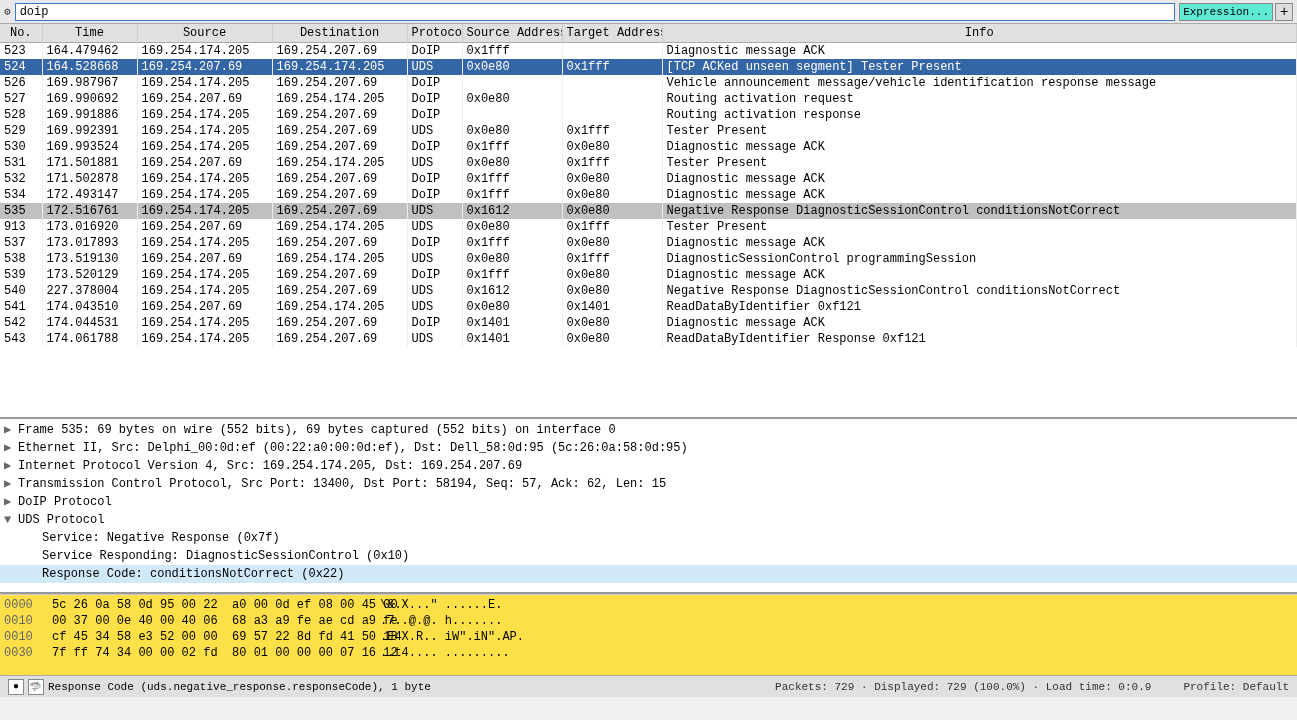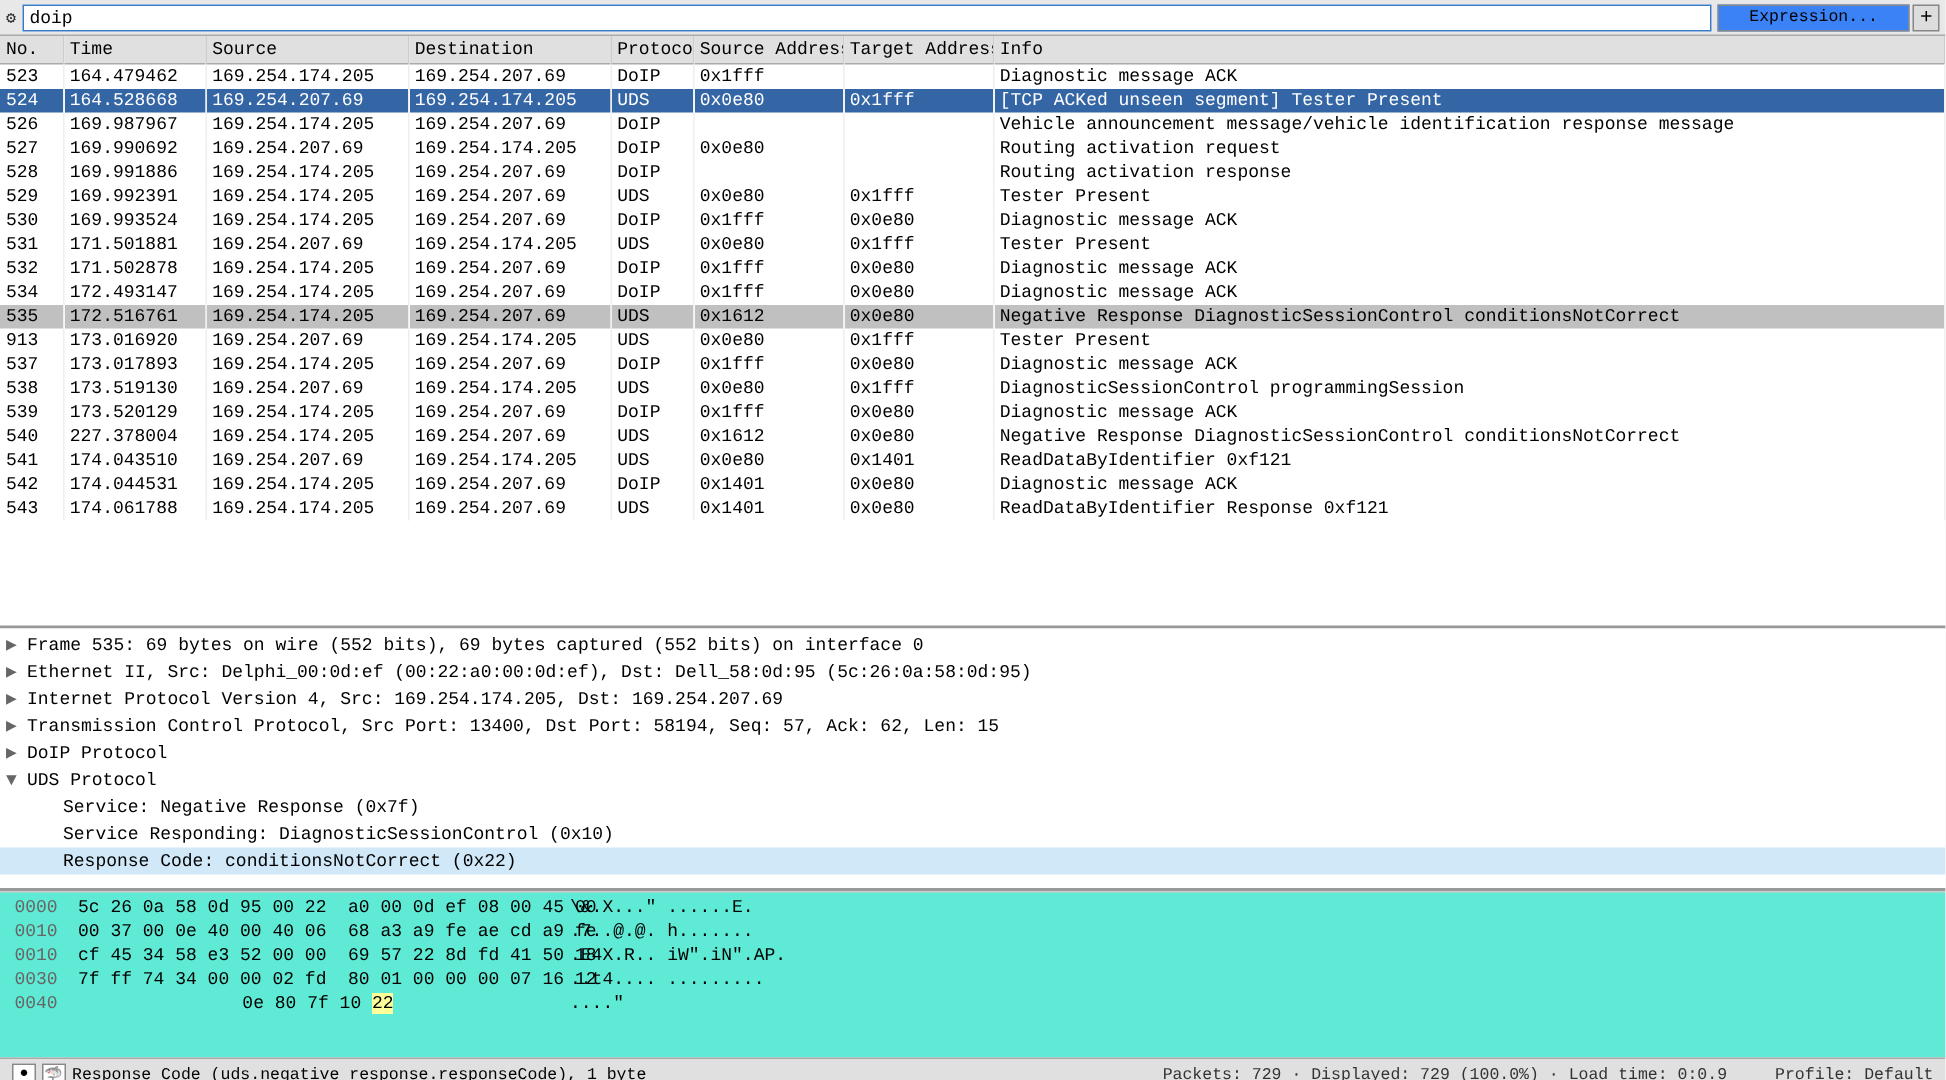--- a/index.html
+++ b/index.html
@@ -65,21 +65,21 @@
       border-collapse: collapse;
       table-layout: fixed;
     }
 
     .packet-table thead tr {
       background: #e0e0e0;
       border-bottom: 1px solid #aaa;
     }
 
     .packet-table th {
-      text-align: left;
+      text-align: center;
       padding: 2px 4px;
       font-weight: normal;
       font-size: 12px;
       border-right: 1px solid #ccc;
       white-space: nowrap;
       overflow: hidden;
       cursor: pointer;
       user-select: none;
     }
 
@@ -133,28 +133,27 @@
       color: #666;
       flex-shrink: 0;
     }
     .detail-text { flex: 1; }
     .detail-sub {
       padding-left: 28px;
     }
 
     
     .hex-pane {
-      height: 111px;
-      background: #5eead4;
+      height: 81px;
+      background: #fde047;
       border-top: 1px solid #ccc;
       overflow-y: auto;
       padding: 2px 4px;
       font-family: 'Courier New', Courier, monospace;
       font-size: 12px;
-      text-align: center;
     }
 
     .hex-line {
       display: flex;
       gap: 8px;
       line-height: 16px;
       white-space: pre;
     }
     .hex-offset { color: #666; width: 40px; }
     .hex-bytes { width: 320px; color: #000; }
@@ -191,21 +190,21 @@
     .packet-pane::-webkit-scrollbar-track { background: #f0f0f0; }
     .packet-pane::-webkit-scrollbar-thumb { background: #bbb; border: 1px solid #999; }
   </style>
 </head>
 <body>
 
 <div class="filter-bar">
   <span class="filter-label">⚙</span>
   <input type="text" style="flex: 1 1 0%; height: 18px; font-size: 12px; font-family: inherit; border: 1px solid rgb(58, 123, 200); padding: 0px 4px; background: white;" value="doip">
   <div class="filter-btns">
-    <button style="height:18px; font-size:11px; font-family:inherit; border:1px solid #888; background:#3b82f6; padding:0 20px; cursor:pointer;">Expression...</button>
+    <button style="height:18px; font-size:11px; font-family:inherit; border:1px solid #888; background:#5eead4; padding:0 3px; cursor:pointer;">Expression...</button>
     <button style="height:18px; width:18px; font-size:14px; font-family:inherit; border:1px solid #888; background:#ddd; cursor:pointer;">+</button>
   </div>
 </div>
 
 <div class="packet-pane">
   <table class="packet-table">
     <colgroup>
       <col class="col-no">
       <col class="col-time">
       <col class="col-src">
@@ -459,21 +458,20 @@
       <span class="expand-icon"></span>
       <span class="detail-text">    Response Code: conditionsNotCorrect (0x22)</span>
     </div>
   </div>
 
 <div class="hex-pane" id="hex-pane">
 <div class="hex-line"><span class="hex-offset">0000</span><span class="hex-bytes">5c 26 0a 58 0d 95 00 22  a0 00 0d ef 08 00 45 00</span><span class="hex-ascii">\&amp;.X..." ......E.</span></div>
     <div class="hex-line"><span class="hex-offset">0010</span><span class="hex-bytes">00 37 00 0e 40 00 40 06  68 a3 a9 fe ae cd a9 fe</span><span class="hex-ascii">.7..@.@. h.......</span></div>
     <div class="hex-line"><span class="hex-offset">0010</span><span class="hex-bytes">cf 45 34 58 e3 52 00 00  69 57 22 8d fd 41 50 18</span><span class="hex-ascii">.E4X.R.. iW".iN".AP.</span></div>
     <div class="hex-line"><span class="hex-offset">0030</span><span class="hex-bytes">7f ff 74 34 00 00 02 fd  80 01 00 00 00 07 16 12</span><span class="hex-ascii">..t4.... .........</span></div>
-    <div class="hex-line"><span class="hex-offset">0040</span><span class="hex-bytes">0e 80 7f 10 <span class="hex-highlight">22</span></span><span class="hex-ascii">...."</span></div>
   </div>
 
 <div class="status-bar">
   <div class="status-left">
     <div class="status-icons">
       <div class="status-icon">●</div>
       <div class="status-icon">🦈</div>
     </div>
     <span>Response Code (uds.negative_response.responseCode), 1 byte</span>
   </div>

